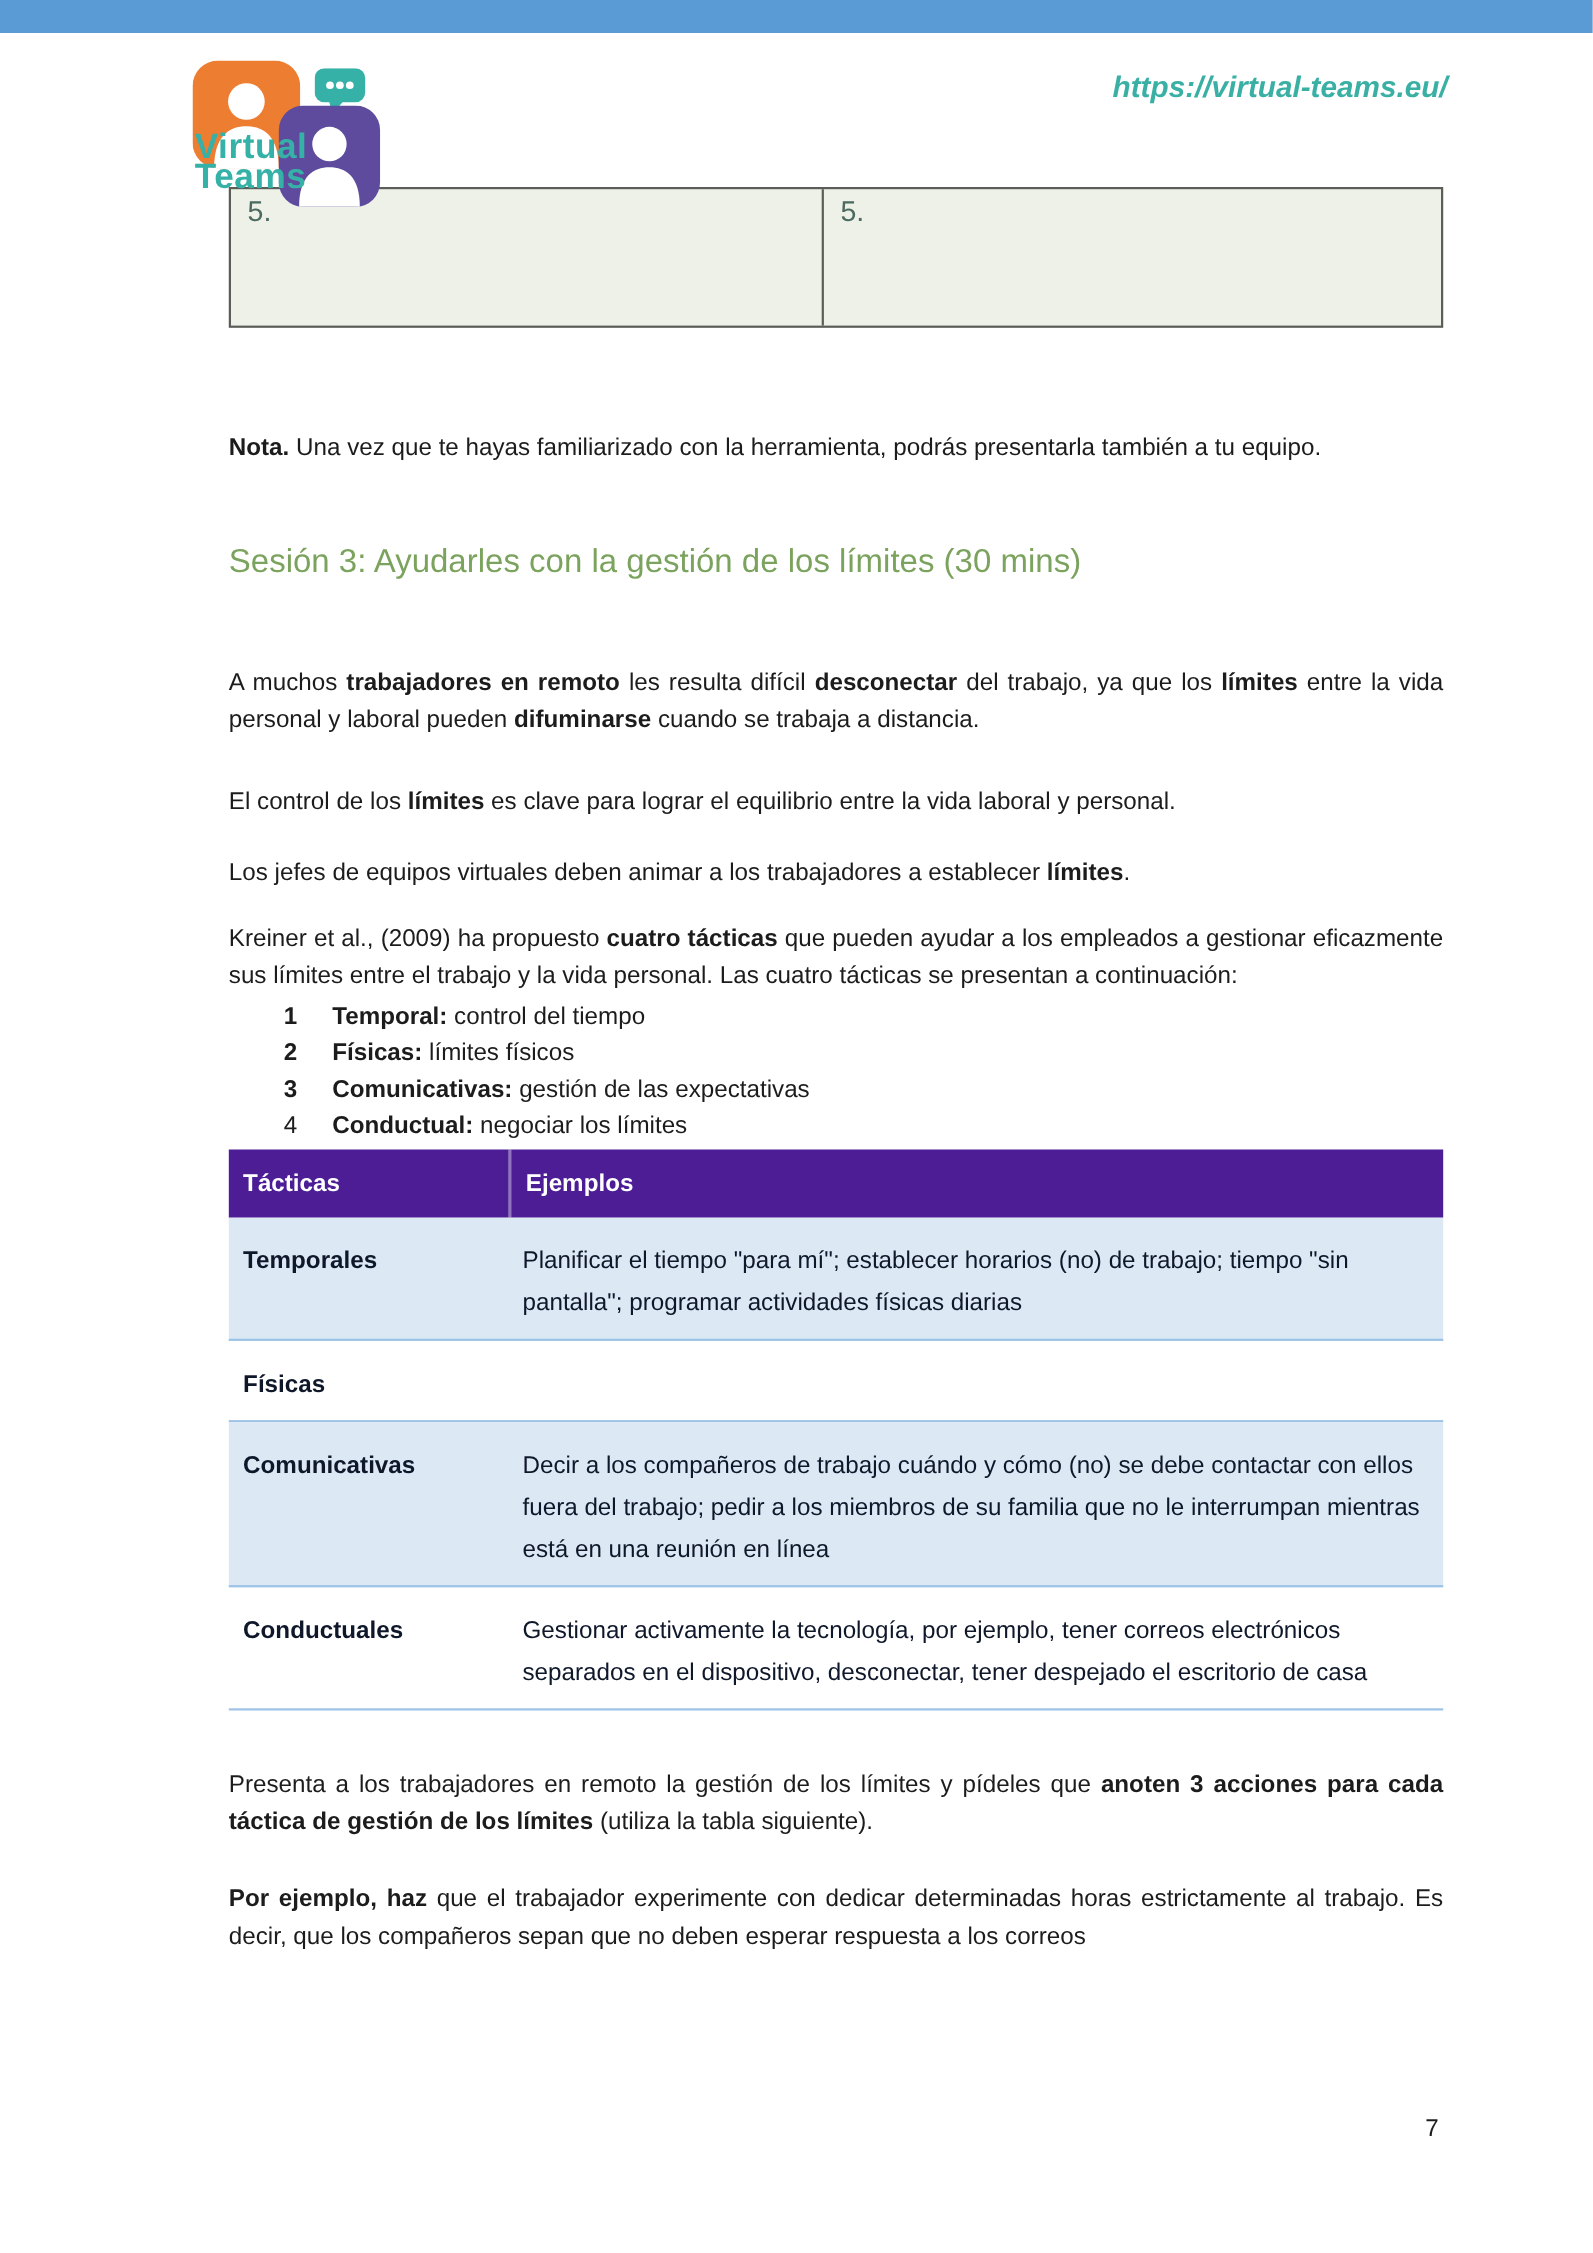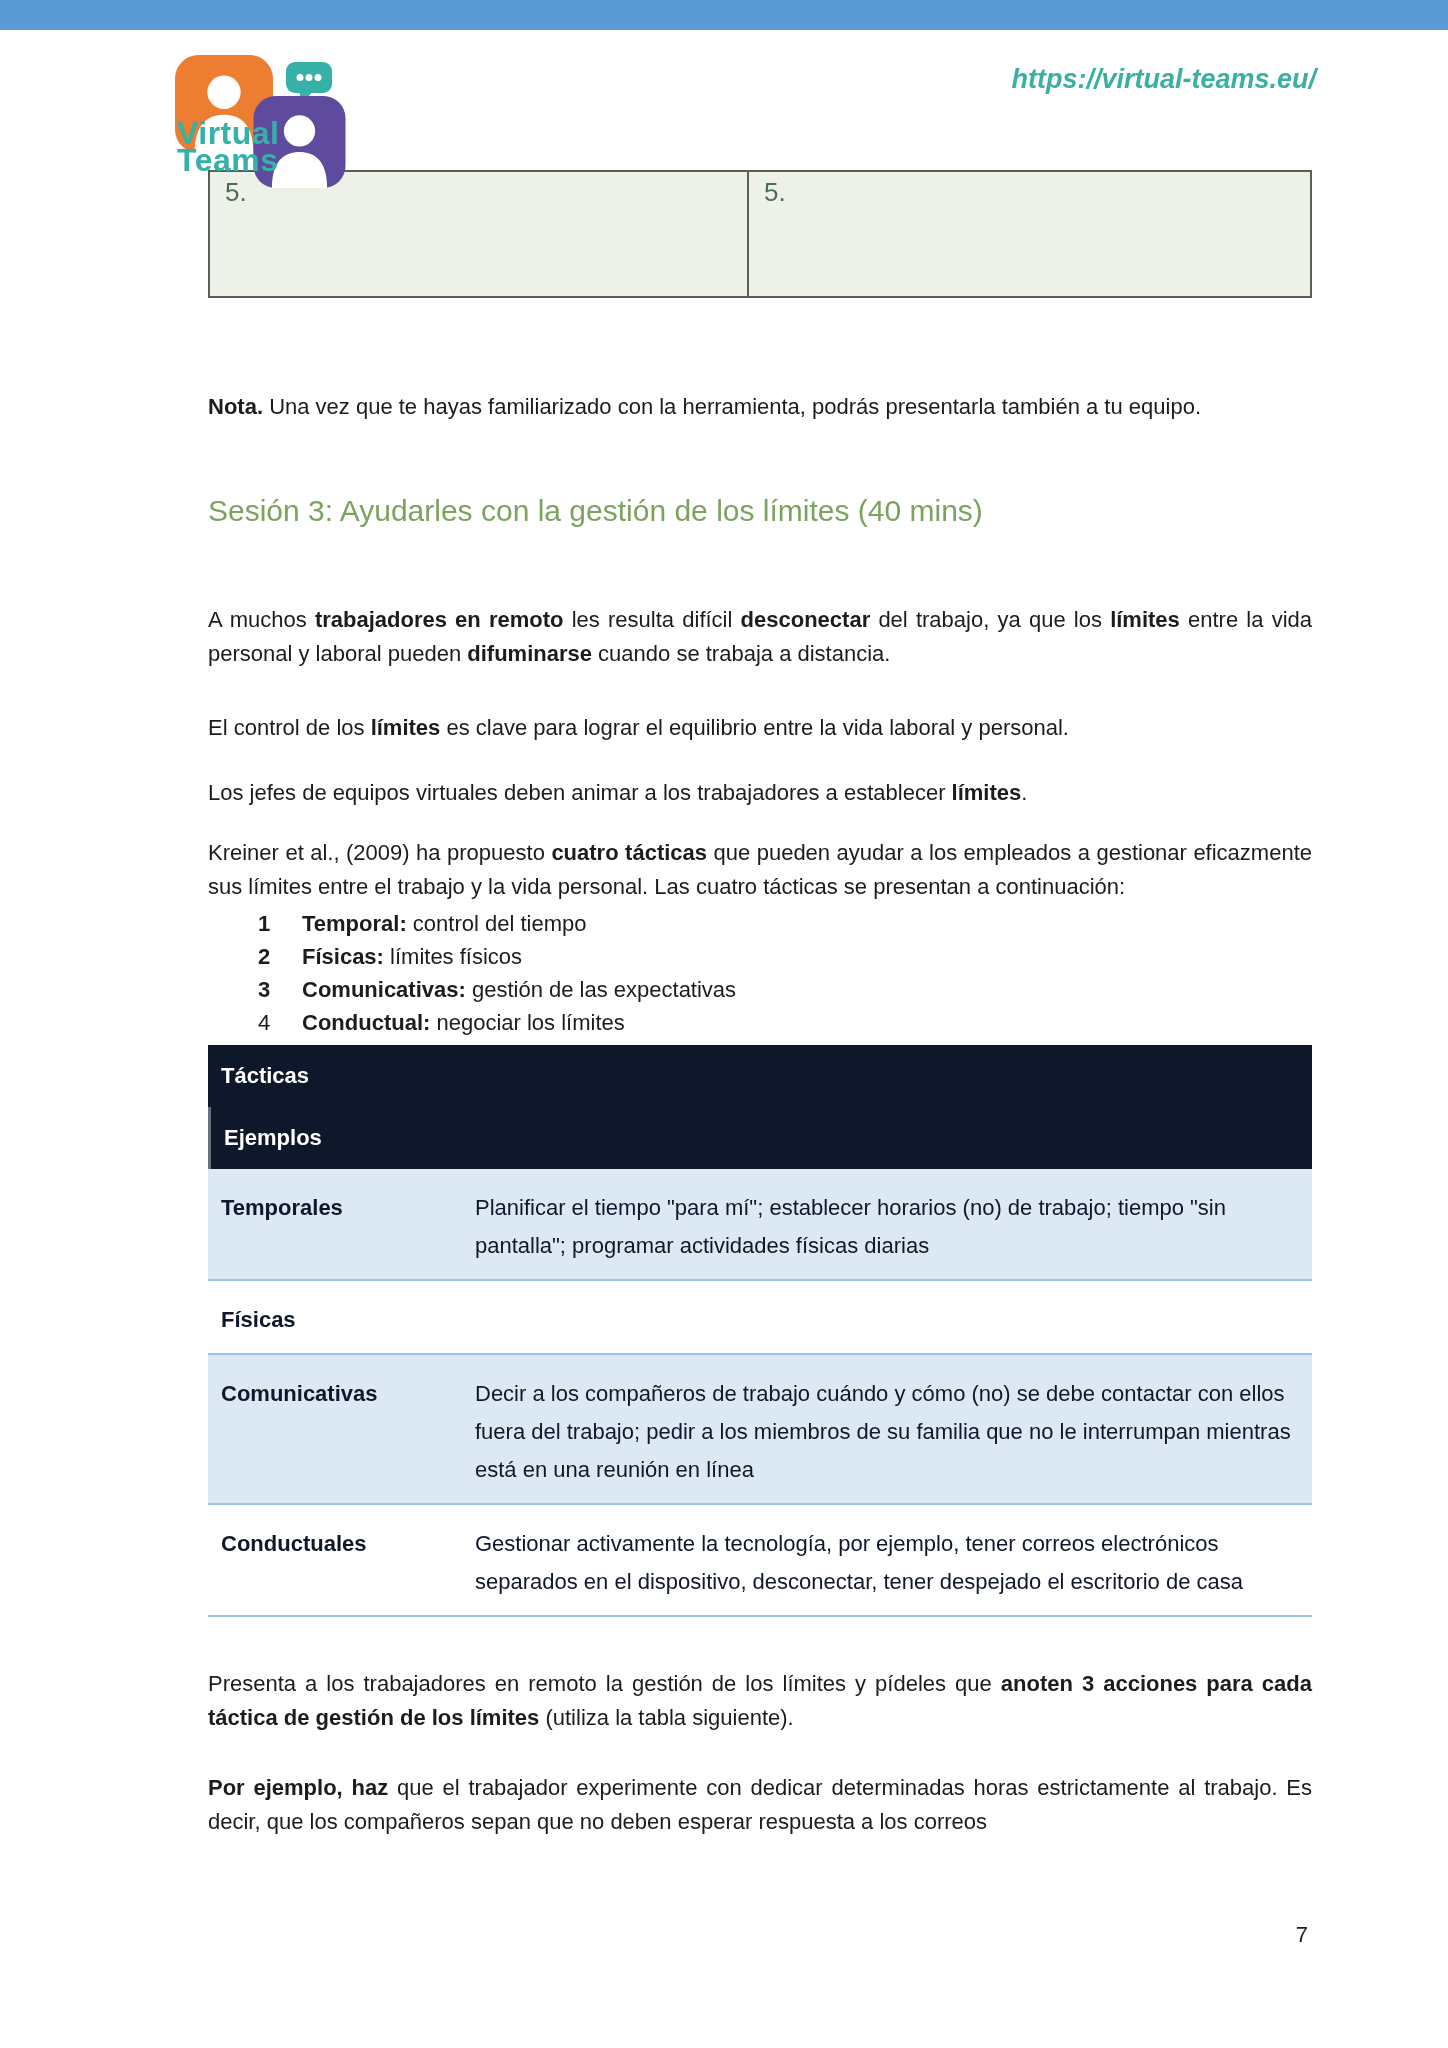--- a/index.html
+++ b/index.html
@@ -47,21 +47,21 @@
   .tactics-list .li { display:flex; font-size:22px; line-height:33px; color:#1c1c1c; }
   .tactics-list .num { width:44px; margin-left:50px; flex:none; }
   .tactics-list .num.bold { font-weight:bold; }
 
   
   .tbl { margin-top:6px; font-size:22px; }
   .tbl .tr { display:flex; }
   .tbl .td { padding:20px 14px 14px 13px; line-height:38px; color:#0f172a; }
   .tbl .c1 { width:254px; flex:none; }
   .tbl .c2 { flex:1; }
-  .tbl .th-row { background:#0f172a;flex-direction:column; }
+  .tbl .th-row { background:#4c1d95; }
   .tbl .th { color:#ffffff; font-weight:bold; padding:18px 14px 18px 13px; line-height:26px; }
   .tbl .th-row .c2 { border-left:3px solid rgba(255,255,255,0.38); }
   .tbl .row { border-bottom:2px solid #9dc3e6; }
   .tbl .row.alt { background:#dce9f5; }
   .tbl .tactic { font-weight:bold; }
 
   .p5 { margin-top:50px; }
   .p6 { margin-top:36px; }
 
   .page-number { position:absolute; right:140px; top:1922px; font-size:22px; color:#1c1c1c; }
@@ -101,21 +101,21 @@
 
   <div class="content">
 
     <div class="answer-boxes">
       <div class="cell left">5.</div>
       <div class="cell right">5.</div>
     </div>
 
     <p class="body note"><span class="b">Nota. </span><span>Una vez que te hayas familiarizado con la herramienta, podrás presentarla también a tu equipo.</span></p>
 
-    <h2 class="section-title">Sesión 3: Ayudarles con la gestión de los límites (40 mins)</h2>
+    <h2 class="section-title">Sesión 3: Ayudarles con la gestión de los límites (30 mins)</h2>
 
     <p class="body just p1"><span>A muchos </span><span class="b">trabajadores en remoto</span><span> les resulta difícil </span><span class="b">desconectar</span><span> del trabajo, ya que los </span><span class="b">límites</span><span> entre la vida personal y laboral pueden </span><span class="b">difuminarse</span><span> cuando se trabaja a distancia.</span></p>
     <p class="body p2"><span>El control de los </span><span class="b">límites</span><span> es clave para lograr el equilibrio entre la vida laboral y personal.</span></p>
     <p class="body p3"><span>Los jefes de equipos virtuales deben animar a los trabajadores a establecer </span><span class="b">límites</span><span>.</span></p>
     <p class="body just p4"><span>Kreiner et al., (2009) ha propuesto </span><span class="b">cuatro tácticas</span><span> que pueden ayudar a los empleados a gestionar eficazmente sus límites entre el trabajo y la vida personal. Las cuatro tácticas se presentan a continuación:</span></p>
 
     <div class="tactics-list">
       <div class="li">
         <span class="num bold">1</span>
         <span><span class="b">Temporal:</span><span> control del tiempo</span></span>

